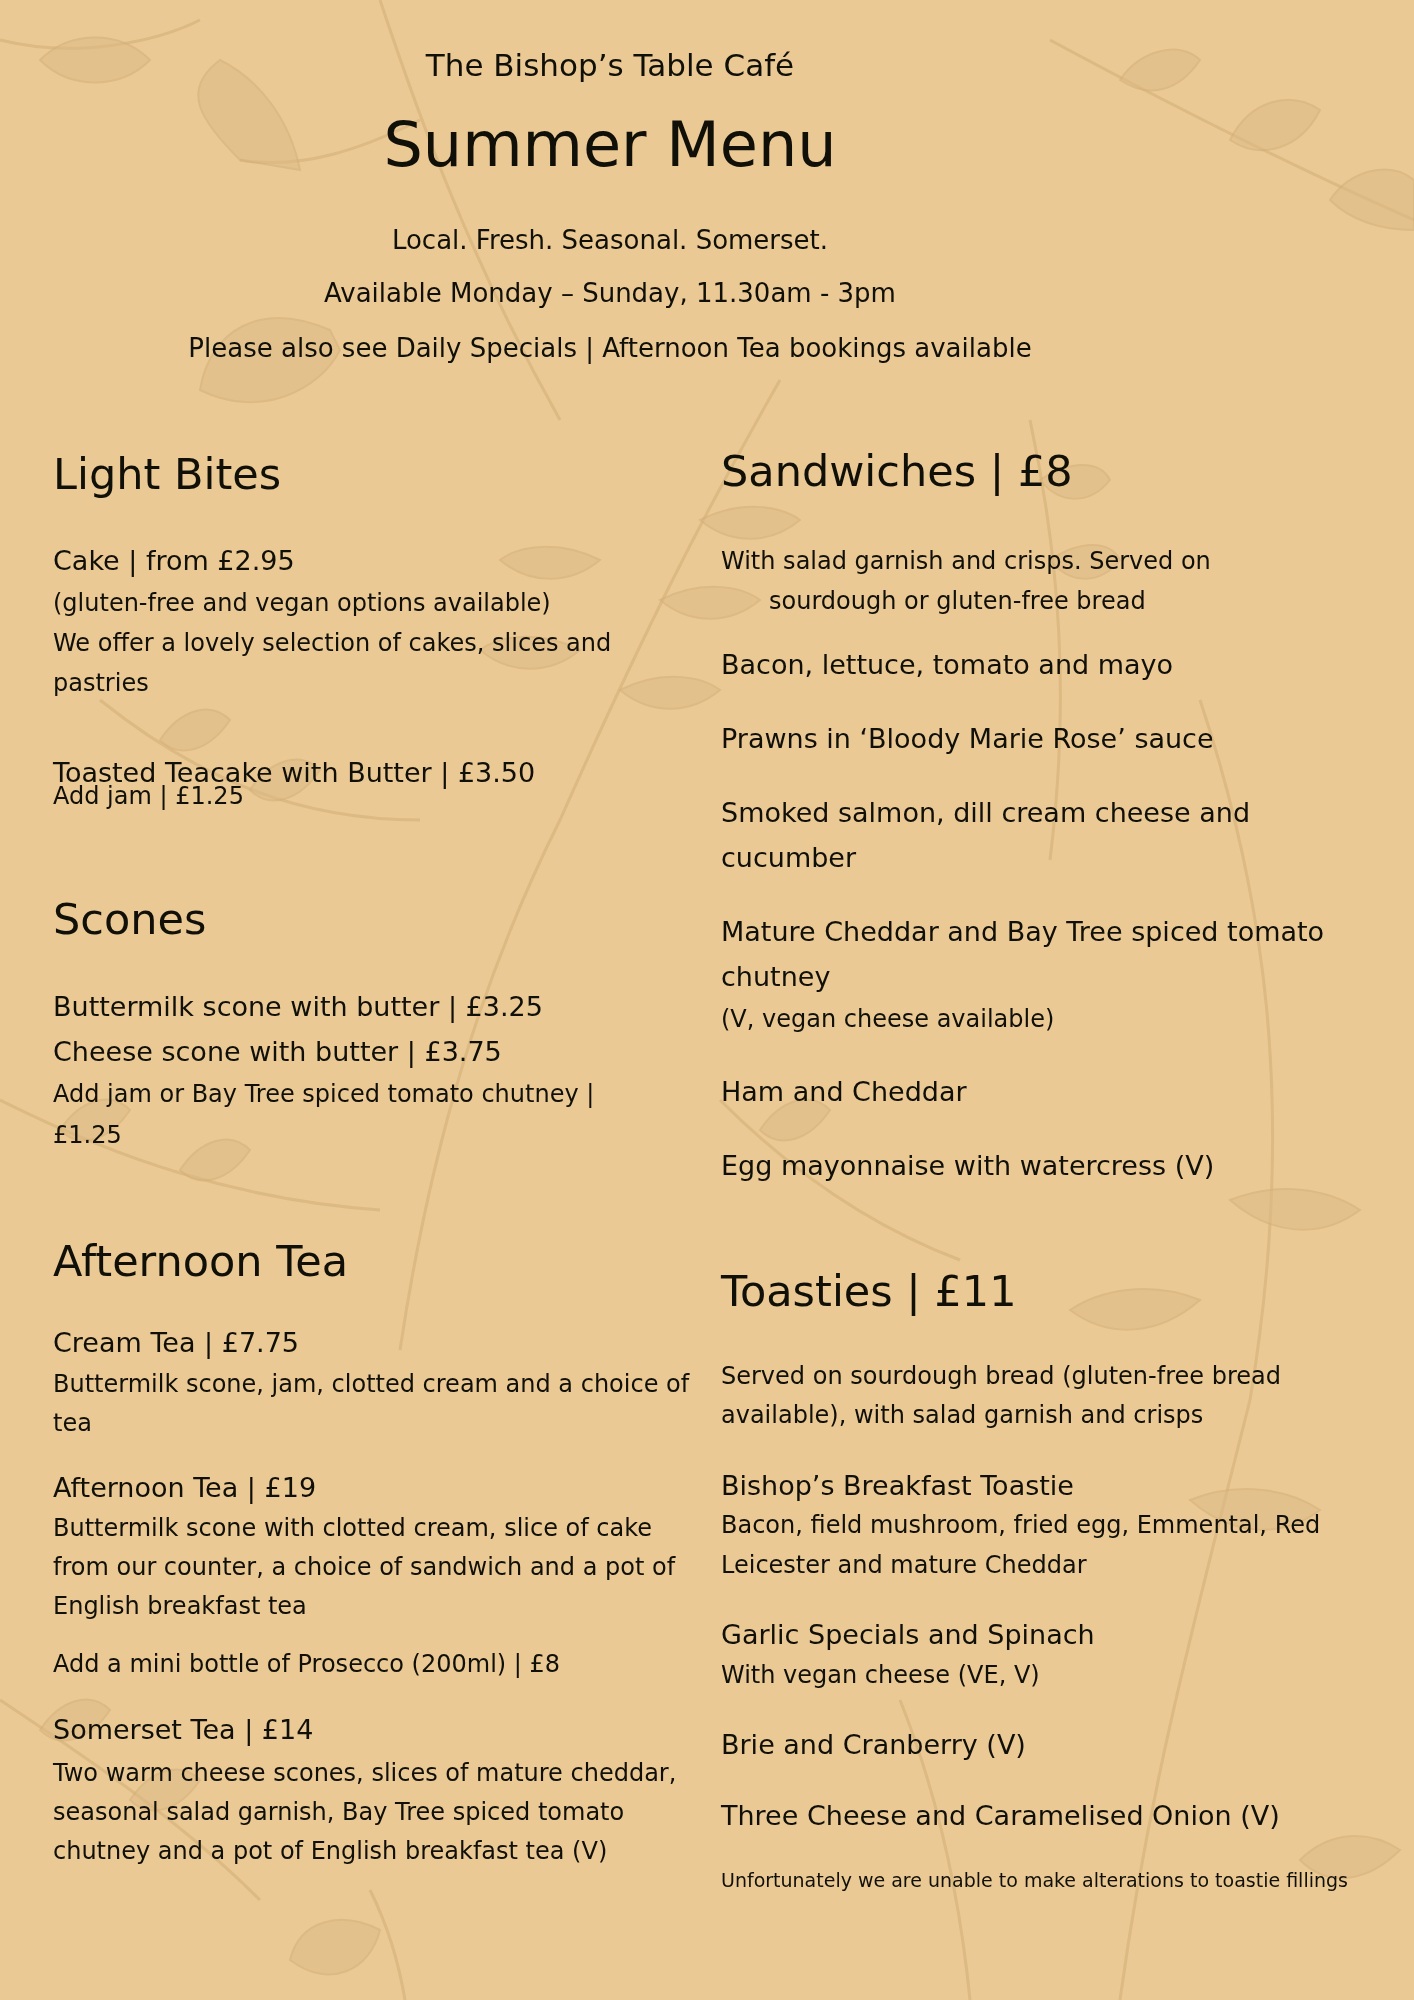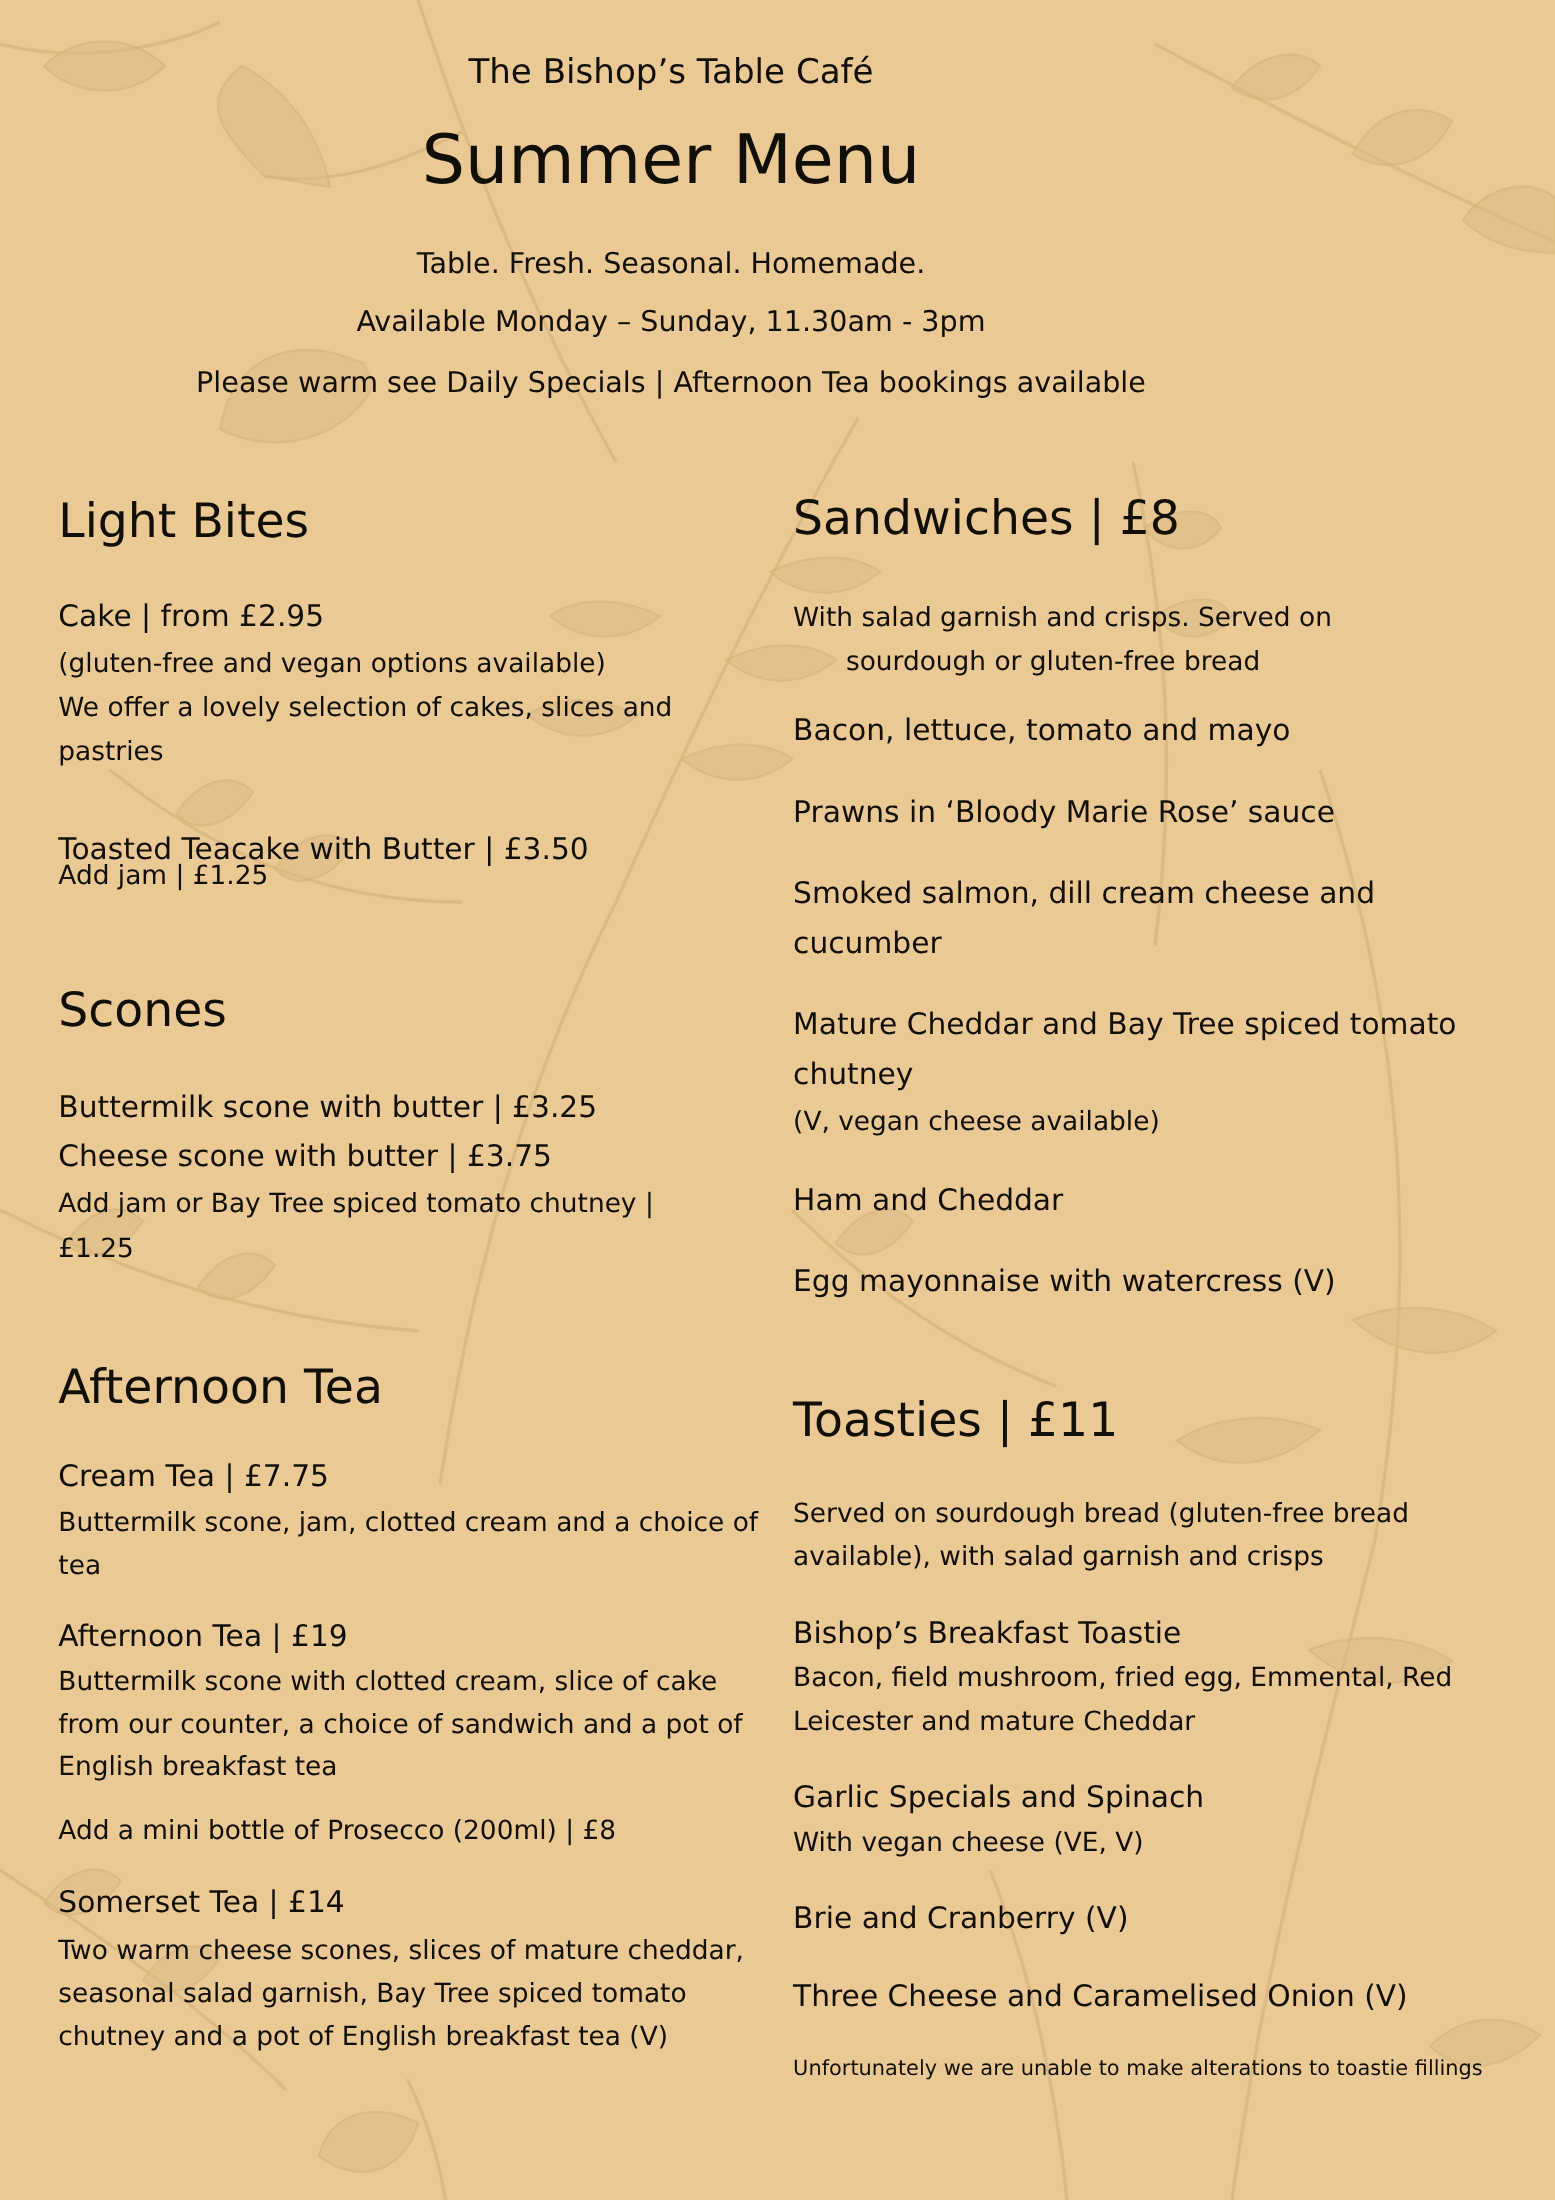--- a/index.html
+++ b/index.html
@@ -73,23 +73,23 @@
   <path d="M370 1890 C390 1930 400 1970 405 2000"></path>
   <path class="fill" d="M290 1960 C300 1920 340 1910 380 1930 C370 1970 330 1990 290 1960 Z"></path>
   <path d="M900 1700 C940 1800 960 1900 970 2000"></path>
   <path class="fill" d="M1300 1860 C1330 1830 1370 1830 1400 1850 C1370 1880 1330 1890 1300 1860 Z"></path>
   <path d="M720 1100 C800 1180 880 1230 960 1260"></path>
   <path class="fill" d="M760 1130 C780 1100 810 1090 830 1110 C810 1140 780 1150 760 1130 Z"></path>
 </svg>
 
 <div class="t c cafe" style="top:50px;">The Bishop’s Table Café</div>
 <div class="t c summer" style="top:114px;">Summer Menu</div>
-<div class="t c hdr" style="top:227px;">Table. Fresh. Seasonal. Homemade.</div>
+<div class="t c hdr" style="top:227px;">Local. Fresh. Seasonal. Somerset.</div>
 <div class="t c hdr" style="top:280px;">Available Monday – Sunday, 11.30am - 3pm</div>
-<div class="t c hdr" style="top:335px;">Please warm see Daily Specials | Afternoon Tea bookings available</div>
+<div class="t c hdr" style="top:335px;">Please also see Daily Specials | Afternoon Tea bookings available</div>
 
 <section>
   <div class="t L h2" style="top:453px;">Light Bites</div>
   <div class="t L item" style="top:547px;">Cake | from £2.95</div>
   <div class="t L desc" style="top:591px;">(gluten-free and vegan options available)</div>
   <div class="t L desc" style="top:631px;">We offer a lovely selection of cakes, slices and</div>
   <div class="t L desc" style="top:671px;">pastries</div>
   <div class="t L item" style="top:740px;margin-top:19px;">Toasted Teacake with Butter | £3.50</div>
   <div class="t L desc" style="top:784px;">Add jam | £1.25</div>
 </section>

